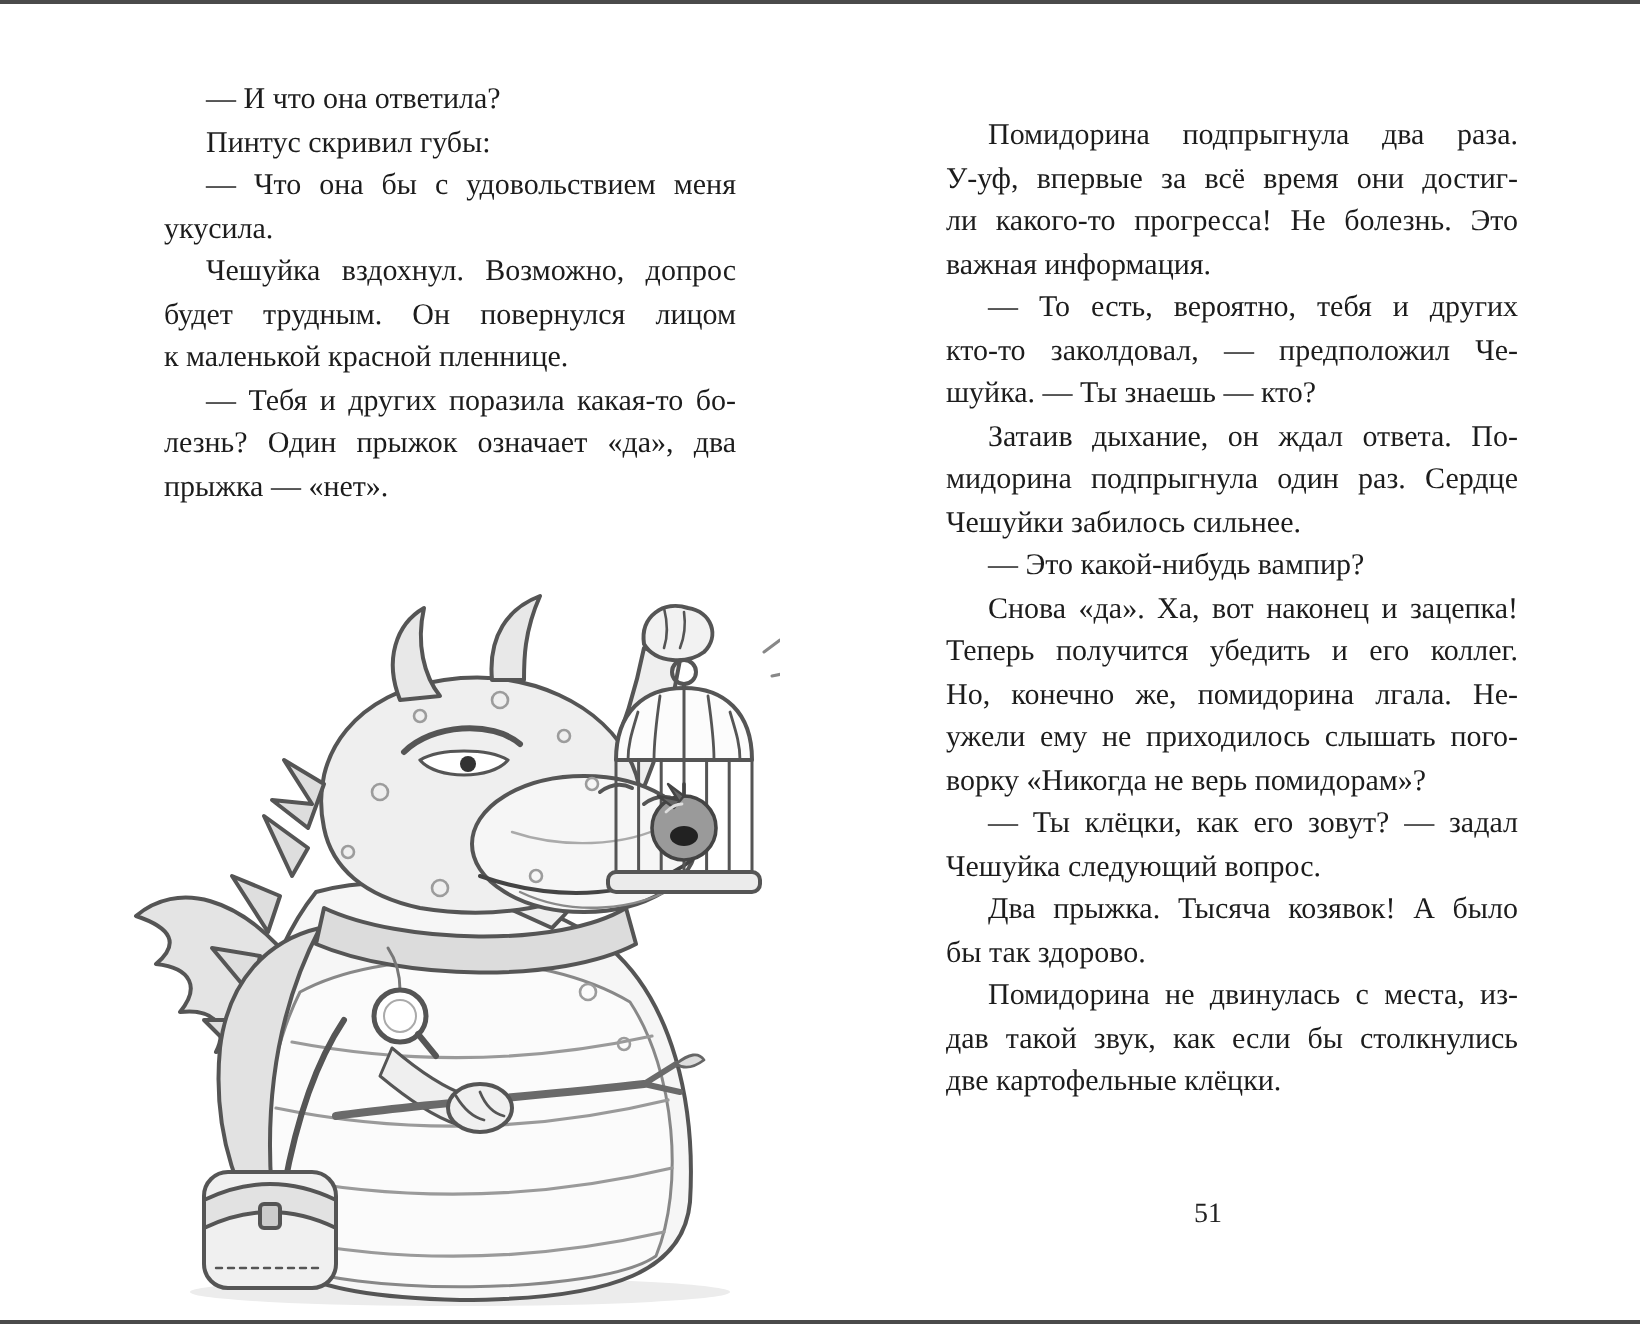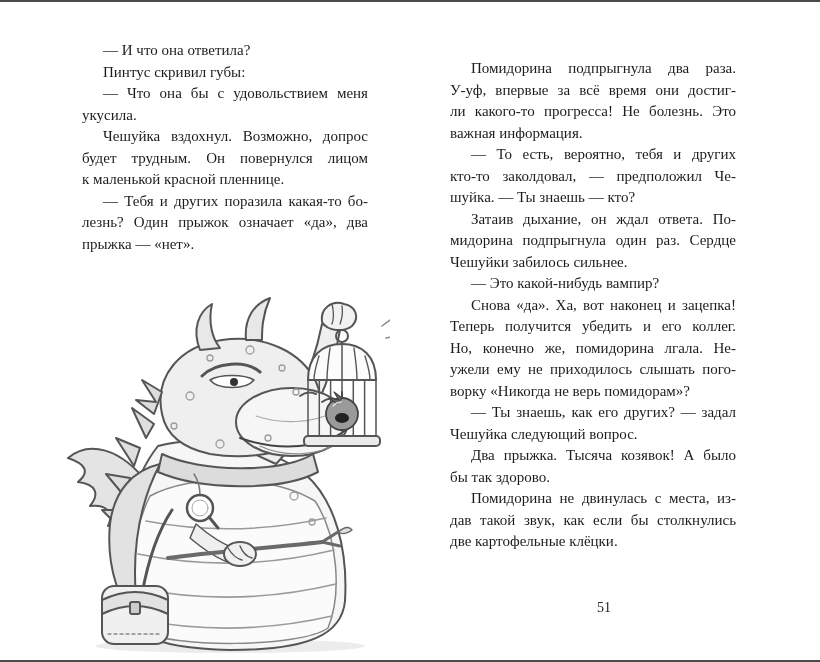--- a/index.html
+++ b/index.html
@@ -9,21 +9,21 @@
     font-family:"Liberation Serif","DejaVu Serif",serif;
   }
   .edge{position:absolute;left:0;right:0;height:2px;background:#2b2b2b;opacity:.85;}
   .edge.top{top:0;}
   .edge.bottom{bottom:0;}
   .col{
     position:absolute;width:286px;
     font-size:15px;line-height:21.5px;
   }
   #left-col{left:82px;top:40px;}
-  #right-col{left:450px;top:58px;}
+  #right-col{left:473px;top:58px;}
   .line{min-height:21.5px;}
   .line.indent{text-indent:21px;}
   .line.just{text-align:justify;text-align-last:justify;}
   .pagenum{
     position:absolute;left:461px;top:600px;width:286px;
     text-align:center;font-size:14px;color:#222;
   }
   .illustration{position:absolute;left:50px;top:296px;width:340px;height:360px;}
   svg{display:block;}
 </style>
@@ -172,21 +172,21 @@
       <div class="line">шуйка. — Ты знаешь — кто?</div>
       <div class="line indent just">Затаив дыхание, он ждал ответа. По-</div>
       <div class="line just">мидорина подпрыгнула один раз. Сердце</div>
       <div class="line">Чешуйки забилось сильнее.</div>
       <div class="line indent">— Это какой-нибудь вампир?</div>
       <div class="line indent just">Снова «да». Ха, вот наконец и зацепка!</div>
       <div class="line just">Теперь получится убедить и его коллег.</div>
       <div class="line just">Но, конечно же, помидорина лгала. Не-</div>
       <div class="line just">ужели ему не приходилось слышать пого-</div>
       <div class="line">ворку «Никогда не верь помидорам»?</div>
-      <div class="line indent just">— Ты знаешь, как его других? — задал</div>
+      <div class="line indent just">— Ты клёцки, как его зовут? — задал</div>
       <div class="line">Чешуйка следующий вопрос.</div>
       <div class="line indent just">Два прыжка. Тысяча козявок! А было</div>
       <div class="line">бы так здорово.</div>
       <div class="line indent just">Помидорина не двинулась с места, из-</div>
       <div class="line just">дав такой звук, как если бы столкнулись</div>
       <div class="line">две картофельные клёцки.</div>
     </div>
 
   <div class="pagenum">51</div>
 

